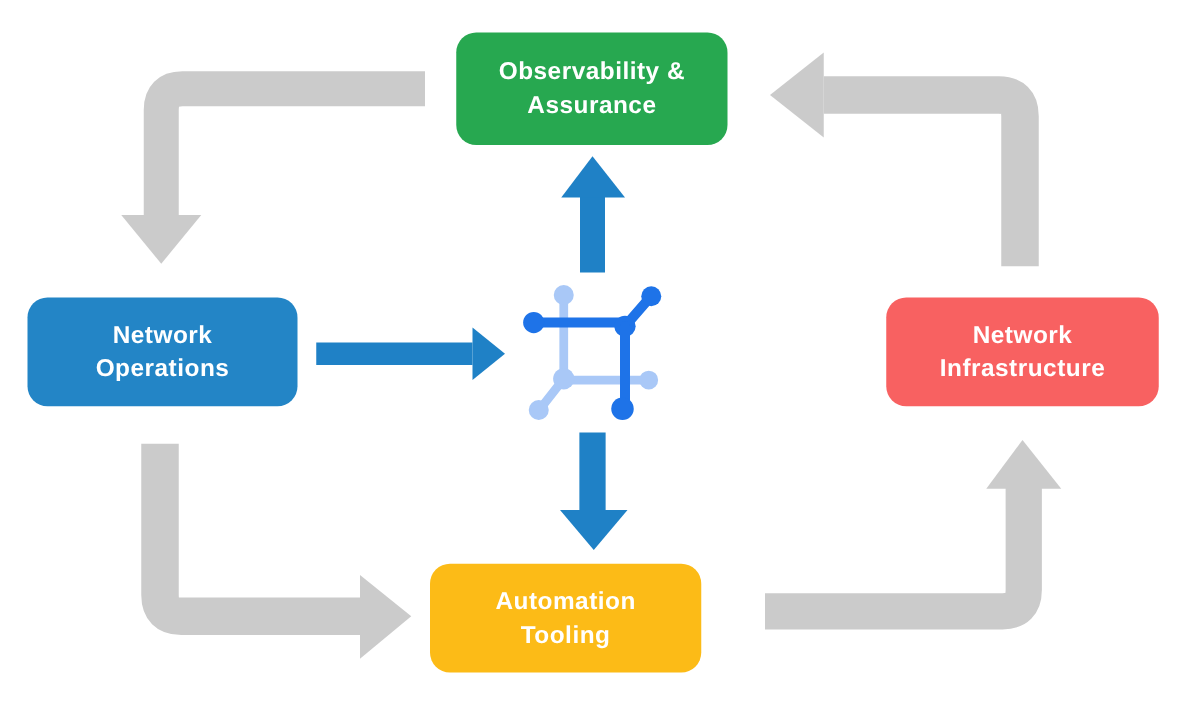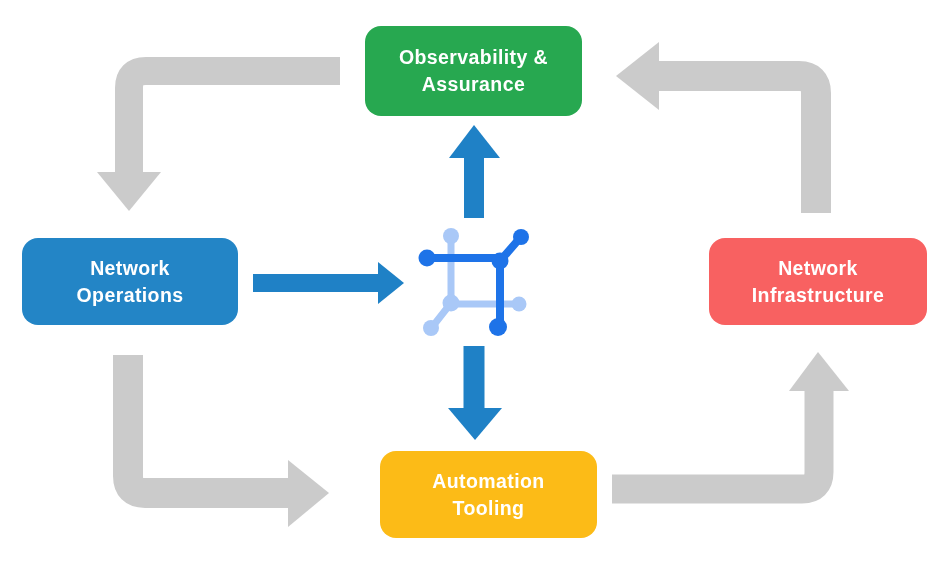--- a/index.html
+++ b/index.html
@@ -38,21 +38,21 @@
   .node .node-label {
     font-size: 19.5px;
     font-weight: 600;
     letter-spacing: 0.4px;
     line-height: 1.38;
     white-space: pre-line;
   }
   #node-observability { left: 365px; top: 26px;  width: 217px; height: 90px; }
   #node-operations    { left: 22px;  top: 238px; width: 216px; height: 87px; }
   #node-infrastructure{ left: 709px; top: 238px; width: 218px; height: 87px; }
-  #node-tooling       { left: 380px; top: 451px; width: 217px; height: 87px; }
+  #node-tooling       { left: 344px; top: 451px; width: 217px; height: 87px; }
 </style>
 </head>
 <body>
 
 <div class="canvas">
 
   <svg class="diagram-svg" viewBox="0 0 948 570">
 
     <g>
       <path d="M 340 71 L 146 71 Q 129 71 129 88 L 129 174" fill="none" stroke-width="28" stroke="#CBCBCB"></path>

